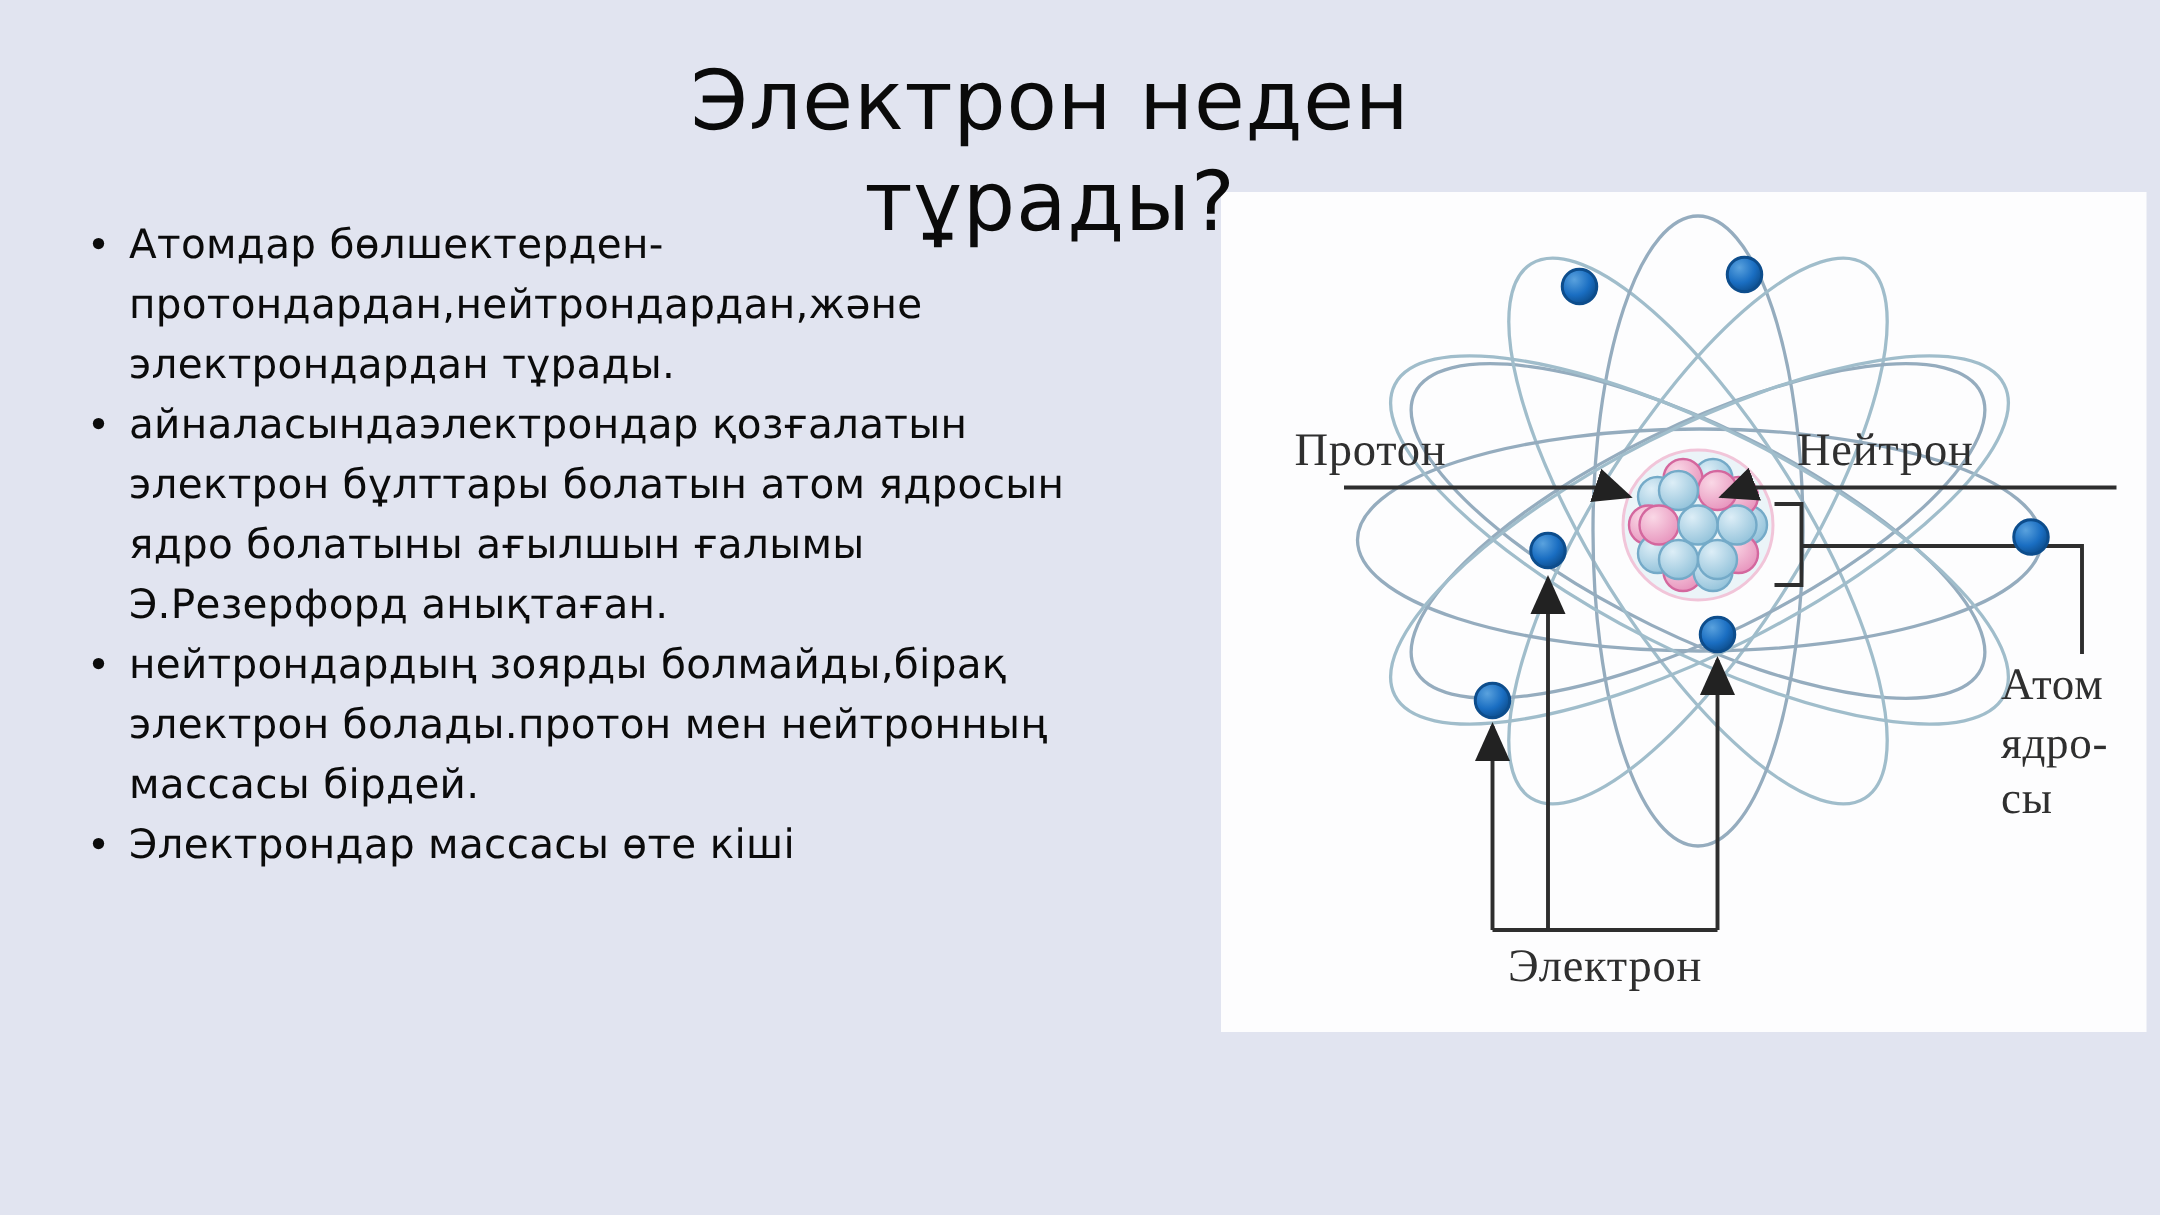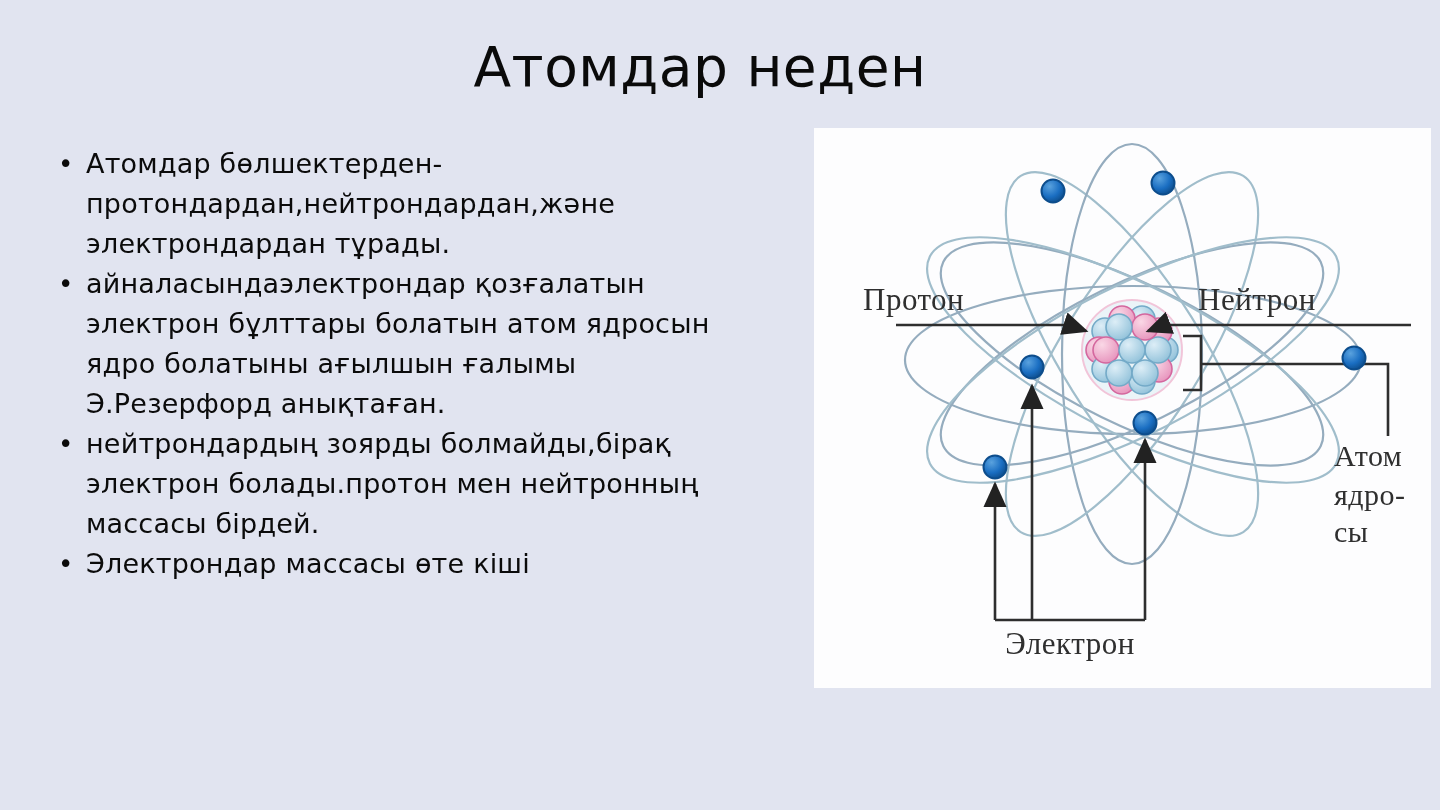--- a/index.html
+++ b/index.html
@@ -44,21 +44,22 @@
     fill:#2f2f2f;
     letter-spacing:0.5px;
   }
 </style>
 </head>
 <body>
 
 <div class="slide">
 
   <div class="title">
-    <div>Атомдар неден</div>
+    <div>Электрон неден</div>
+    <div>тұрады?</div>
   </div>
 
   <ul class="bullets">
     <li>
       <div class="bullet-line">Атомдар бөлшектерден-</div>
       <div class="bullet-line">протондардан,нейтрондардан,және</div>
       <div class="bullet-line">электрондардан тұрады.</div>
     </li>
     <li>
       <div class="bullet-line">айналасындаэлектрондар қозғалатын</div>

